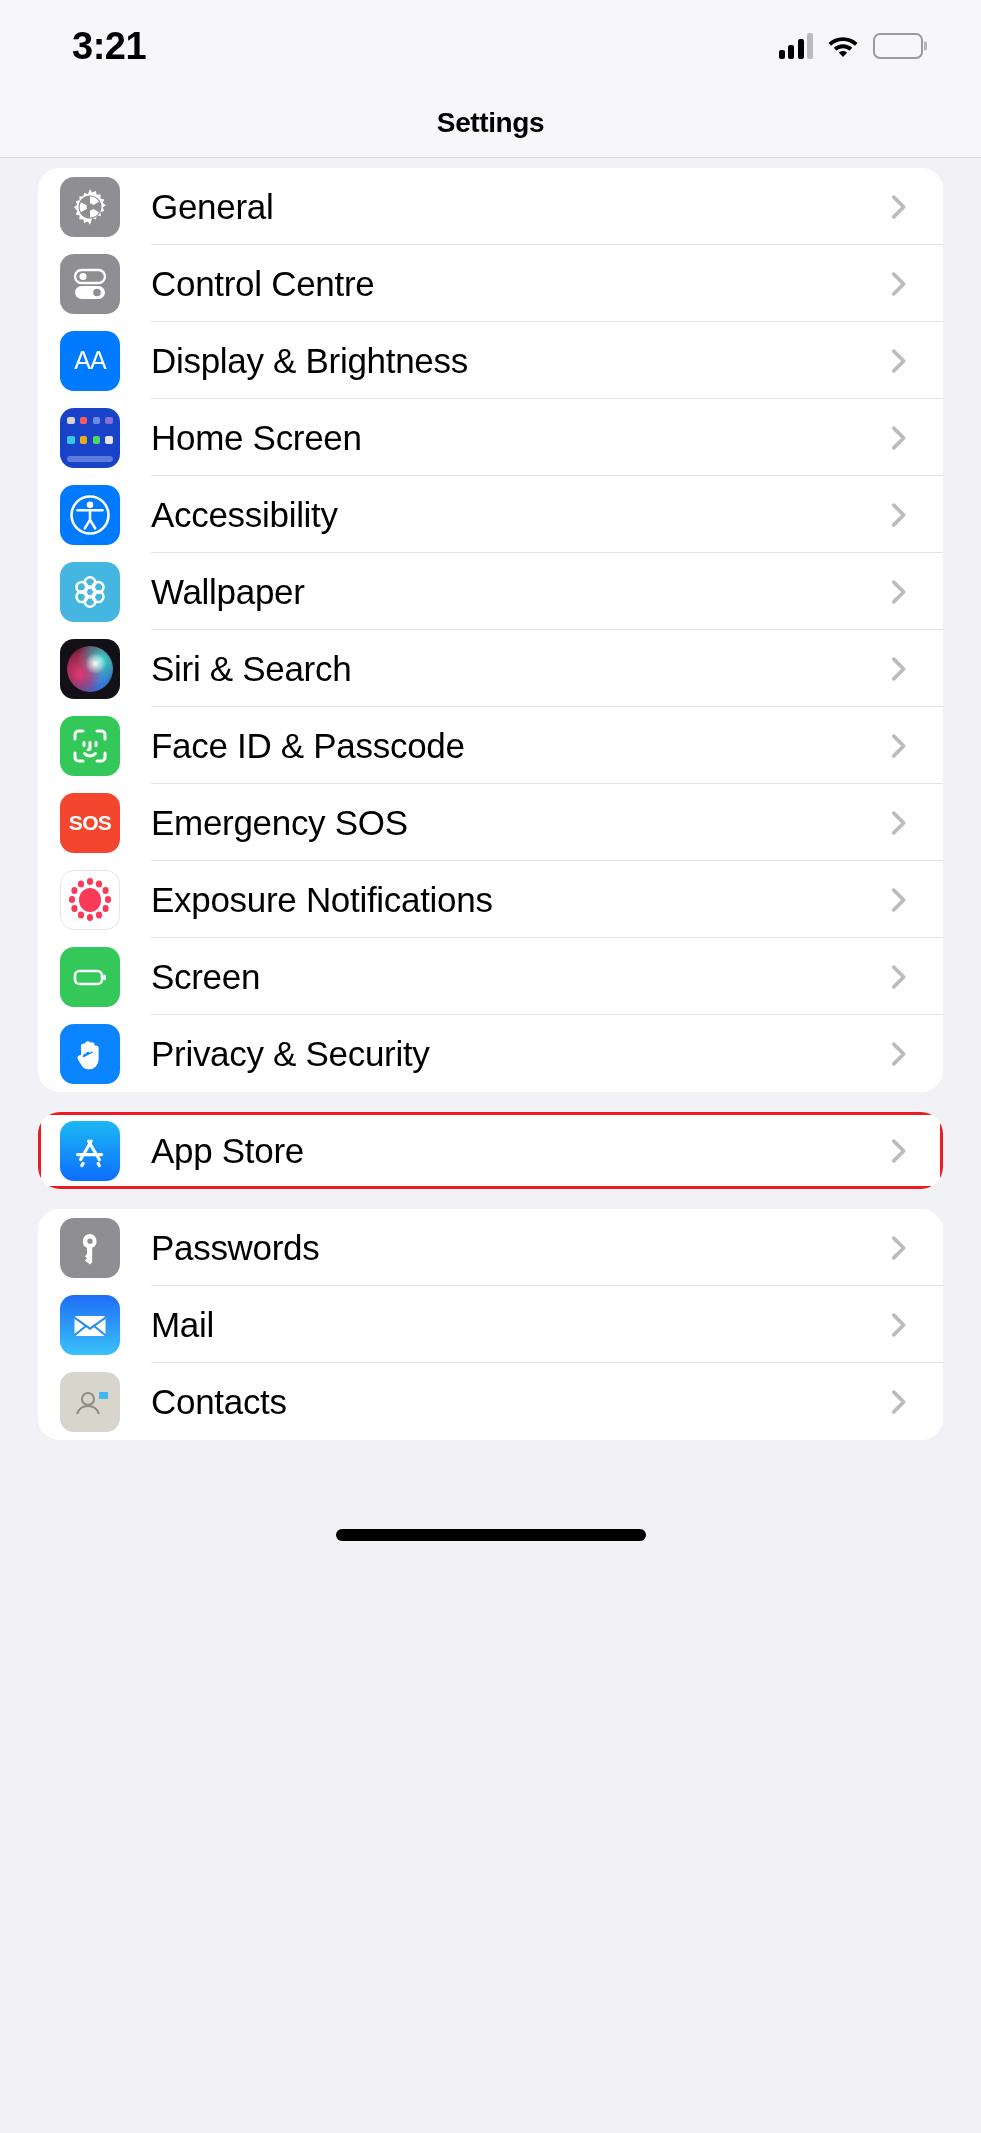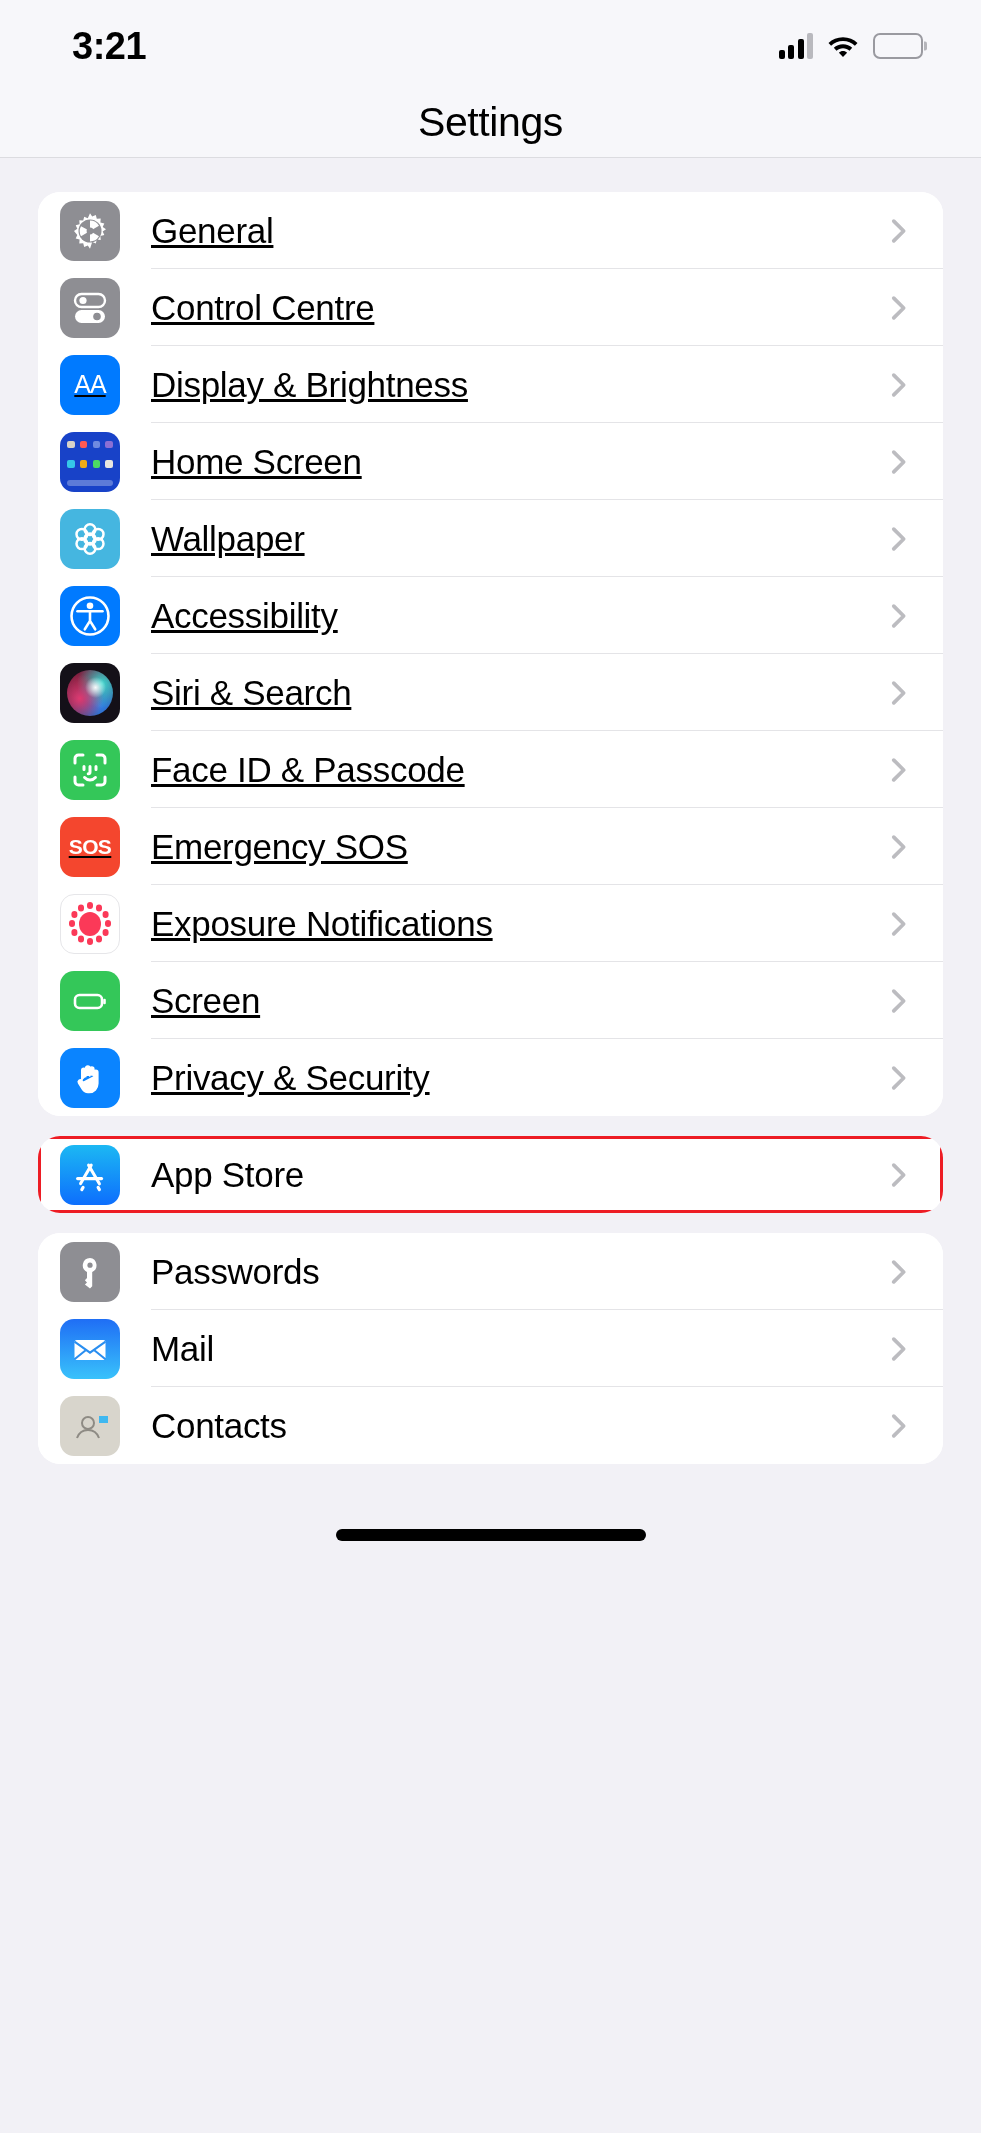--- a/index.html
+++ b/index.html
@@ -82,37 +82,37 @@
   
   .nav-bar {
     height: 70px;
     background: #f7f7fa;
     display: flex;
     align-items: center;
     justify-content: center;
     border-bottom: 1.5px solid #dcdce0;
   }
   .nav-title {
-    font-size: 41px;
-    font-weight: 400;
+    font-size: 28px;
+    font-weight: 700;
     color: #000;
     letter-spacing: -0.4px;
   }
 
   
   .content { padding: 0 38px; }
 
   .group {
     background: #ffffff;
     border-radius: 22px;
     overflow: hidden;
     position: relative;
   }
   .group.spaced-top { margin-top: 20px; }
-  .group.first { margin-top: 34px; text-decoration: underline; }
+  .group.first { margin-top: 10px; }
 
   .row {
     display: flex;
     align-items: center;
     height: 77px;
     padding-left: 22px;
     position: relative;
     background: #fff;
   }
   .row .sep {
@@ -367,52 +367,52 @@
         <div class="row-label">Home Screen</div>
         <span class="chevron">
           <svg width="34" height="34" viewBox="0 0 24 24">
               <path d="M9 5l7 7-7 7" stroke="#bcbcc0" stroke-width="2.6" fill="none" stroke-linecap="round" stroke-linejoin="round"></path>
             </svg>
         </span>
         <div class="sep"></div>
       </div>
 
       <div class="row">
+        <div class="row-icon ic-access">
+          <svg width="46" height="46" viewBox="0 0 46 46">
+            <circle cx="23" cy="23" r="18.5" fill="none" stroke="#fff" stroke-width="2.6"></circle>
+            <circle cx="23" cy="12.8" r="3.3" fill="#fff"></circle>
+            <path d="M10.5 18.2h25" stroke="#fff" stroke-width="2.6" stroke-linecap="round"></path>
+            <path d="M23 18.6v9.3M23 27.9l-5.2 8.4M23 27.9l5.2 8.4" stroke="#fff" stroke-width="2.6" stroke-linecap="round" fill="none"></path>
+          </svg>
+        </div>
+        <div class="row-label">Accessibility</div>
+        <span class="chevron">
+          <svg width="34" height="34" viewBox="0 0 24 24">
+              <path d="M9 5l7 7-7 7" stroke="#bcbcc0" stroke-width="2.6" fill="none" stroke-linecap="round" stroke-linejoin="round"></path>
+            </svg>
+        </span>
+        <div class="sep"></div>
+      </div>
+
+      <div class="row">
         <div class="row-icon ic-wallpaper">
           <svg width="44" height="44" viewBox="0 0 44 44">
             <g fill="none" stroke="#fff" stroke-width="2.5">
               <circle cx="22" cy="22" r="5.6"></circle>
               <ellipse cx="22" cy="12.6" rx="5.4" ry="5.4"></ellipse>
               <ellipse cx="30.1" cy="17.3" rx="5.4" ry="5.4"></ellipse>
               <ellipse cx="30.1" cy="26.7" rx="5.4" ry="5.4"></ellipse>
               <ellipse cx="22" cy="31.4" rx="5.4" ry="5.4"></ellipse>
               <ellipse cx="13.9" cy="26.7" rx="5.4" ry="5.4"></ellipse>
               <ellipse cx="13.9" cy="17.3" rx="5.4" ry="5.4"></ellipse>
             </g>
           </svg>
         </div>
         <div class="row-label">Wallpaper</div>
-        <span class="chevron">
-          <svg width="34" height="34" viewBox="0 0 24 24">
-              <path d="M9 5l7 7-7 7" stroke="#bcbcc0" stroke-width="2.6" fill="none" stroke-linecap="round" stroke-linejoin="round"></path>
-            </svg>
-        </span>
-        <div class="sep"></div>
-      </div>
-
-      <div class="row">
-        <div class="row-icon ic-access">
-          <svg width="46" height="46" viewBox="0 0 46 46">
-            <circle cx="23" cy="23" r="18.5" fill="none" stroke="#fff" stroke-width="2.6"></circle>
-            <circle cx="23" cy="12.8" r="3.3" fill="#fff"></circle>
-            <path d="M10.5 18.2h25" stroke="#fff" stroke-width="2.6" stroke-linecap="round"></path>
-            <path d="M23 18.6v9.3M23 27.9l-5.2 8.4M23 27.9l5.2 8.4" stroke="#fff" stroke-width="2.6" stroke-linecap="round" fill="none"></path>
-          </svg>
-        </div>
-        <div class="row-label">Accessibility</div>
         <span class="chevron">
           <svg width="34" height="34" viewBox="0 0 24 24">
               <path d="M9 5l7 7-7 7" stroke="#bcbcc0" stroke-width="2.6" fill="none" stroke-linecap="round" stroke-linejoin="round"></path>
             </svg>
         </span>
         <div class="sep"></div>
       </div>
 
       <div class="row">
         <div class="row-icon ic-siri">

